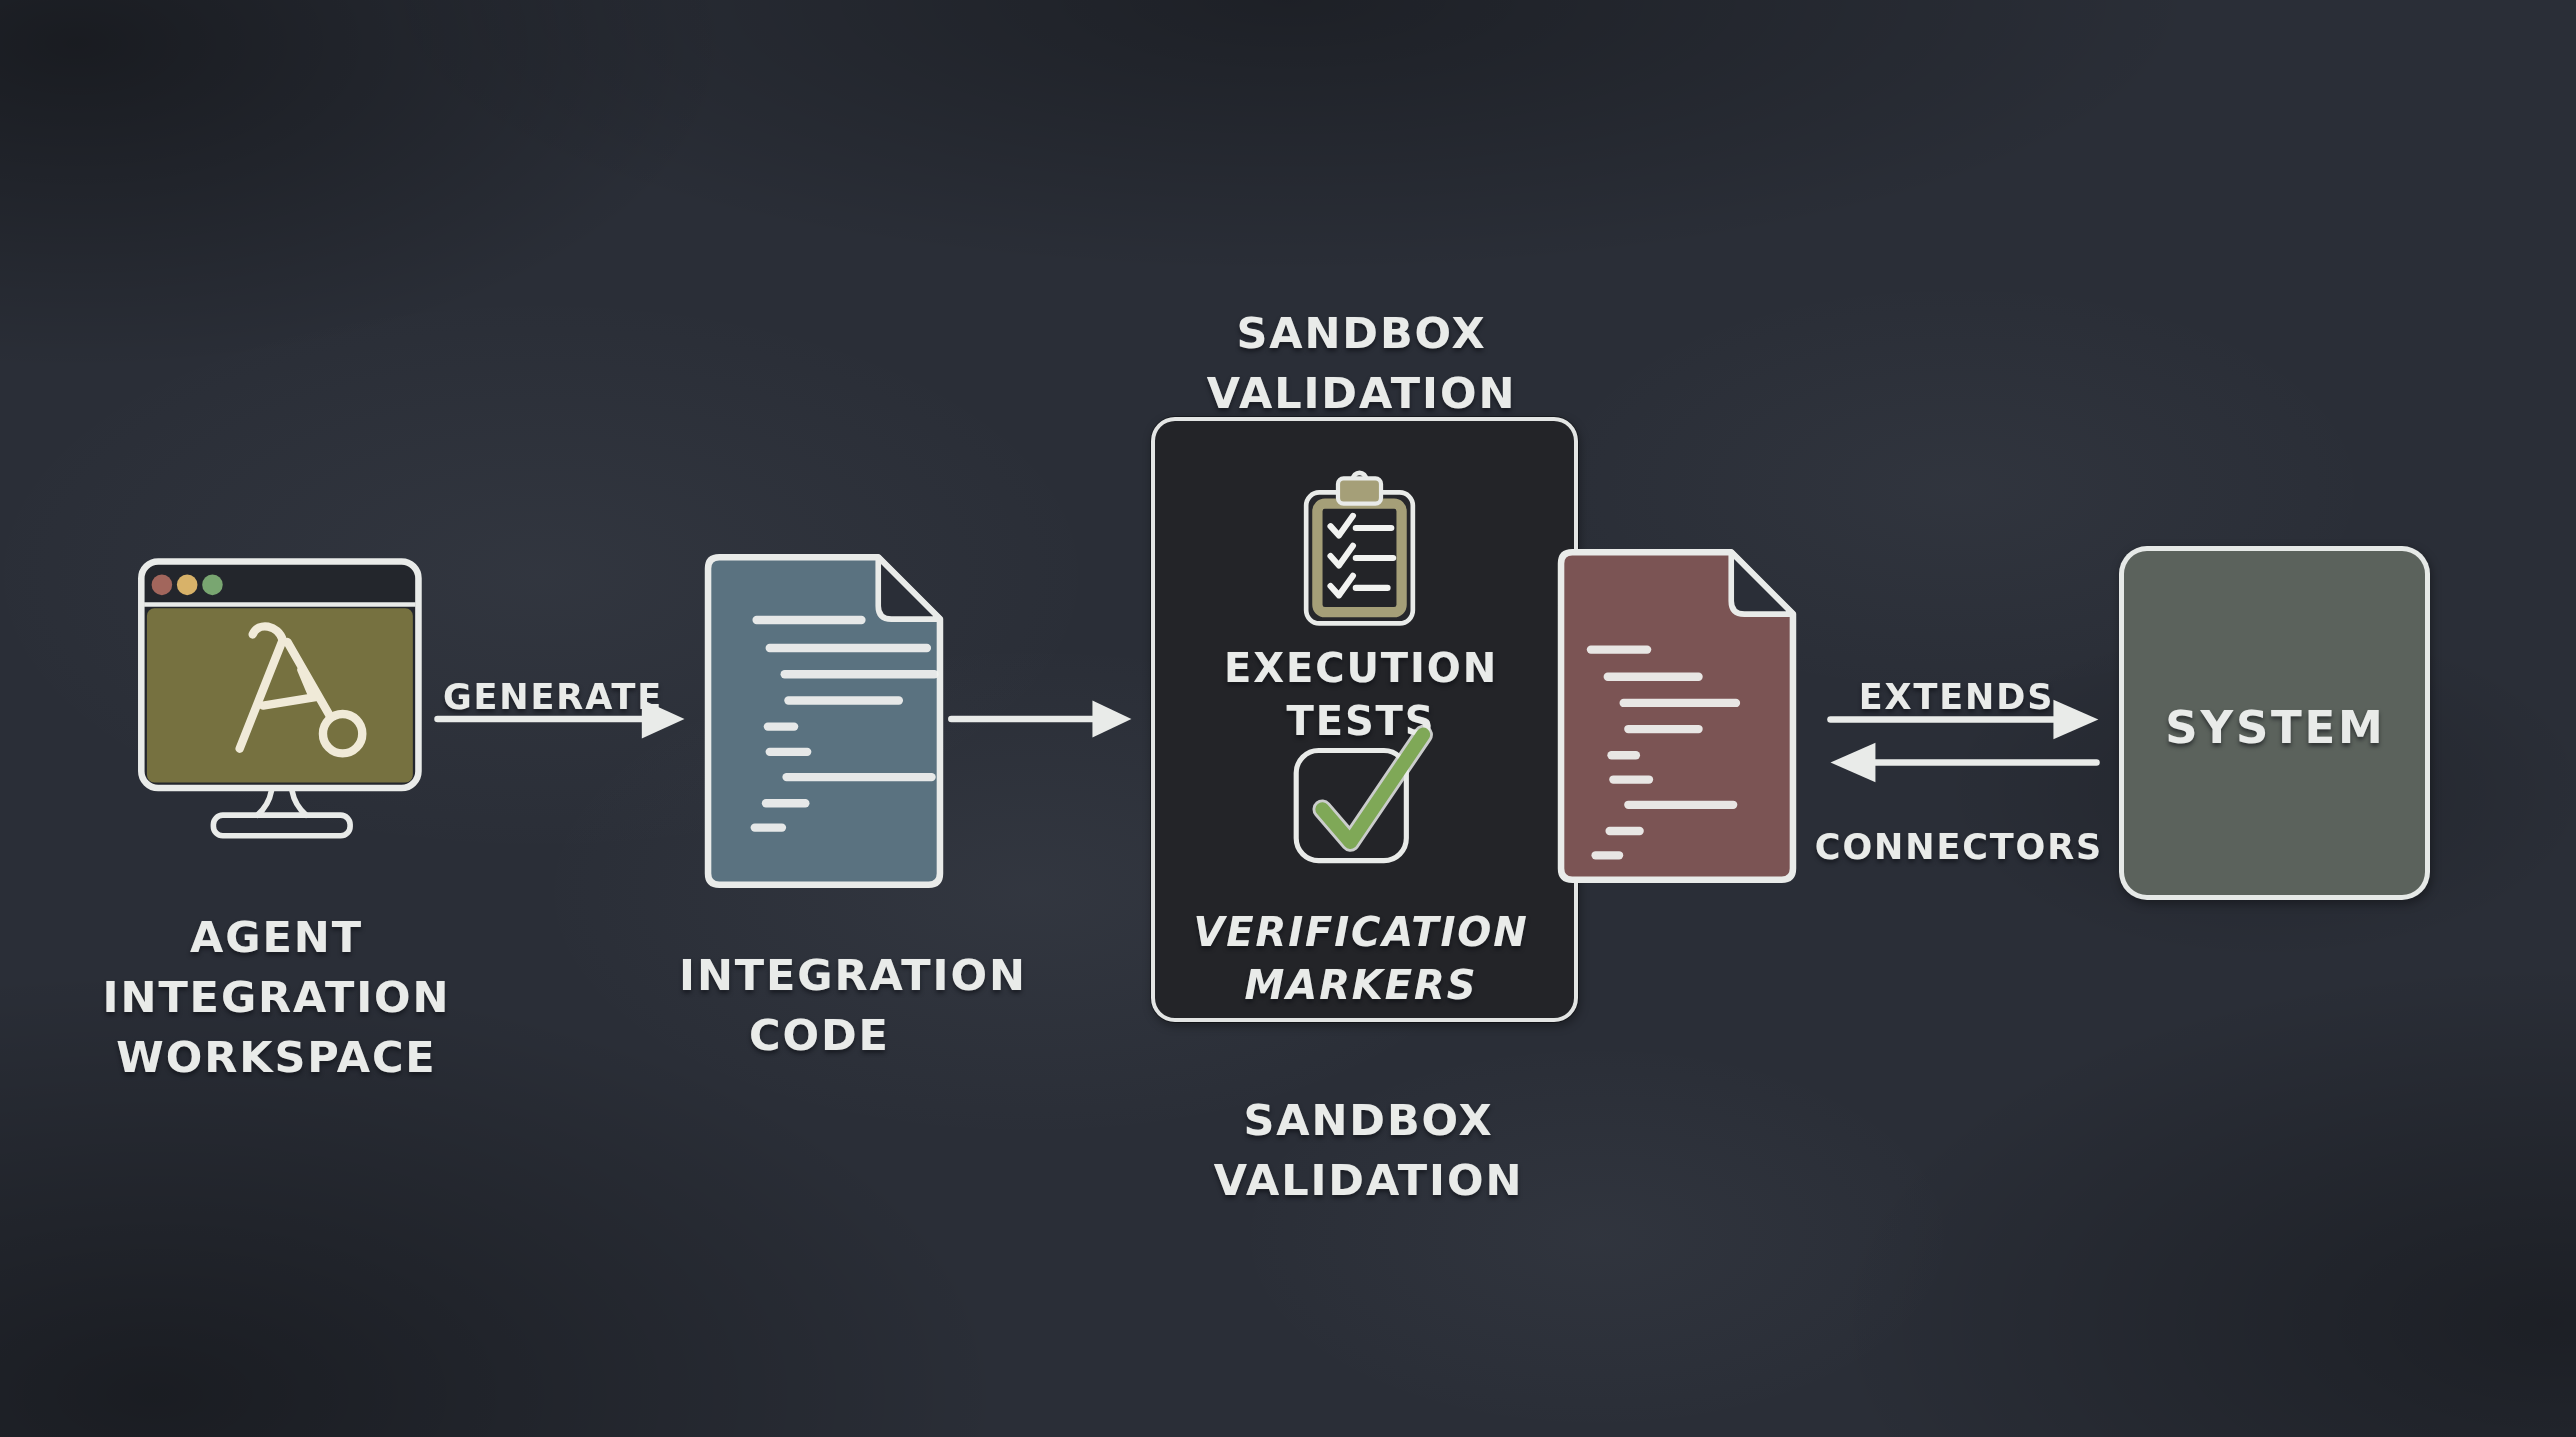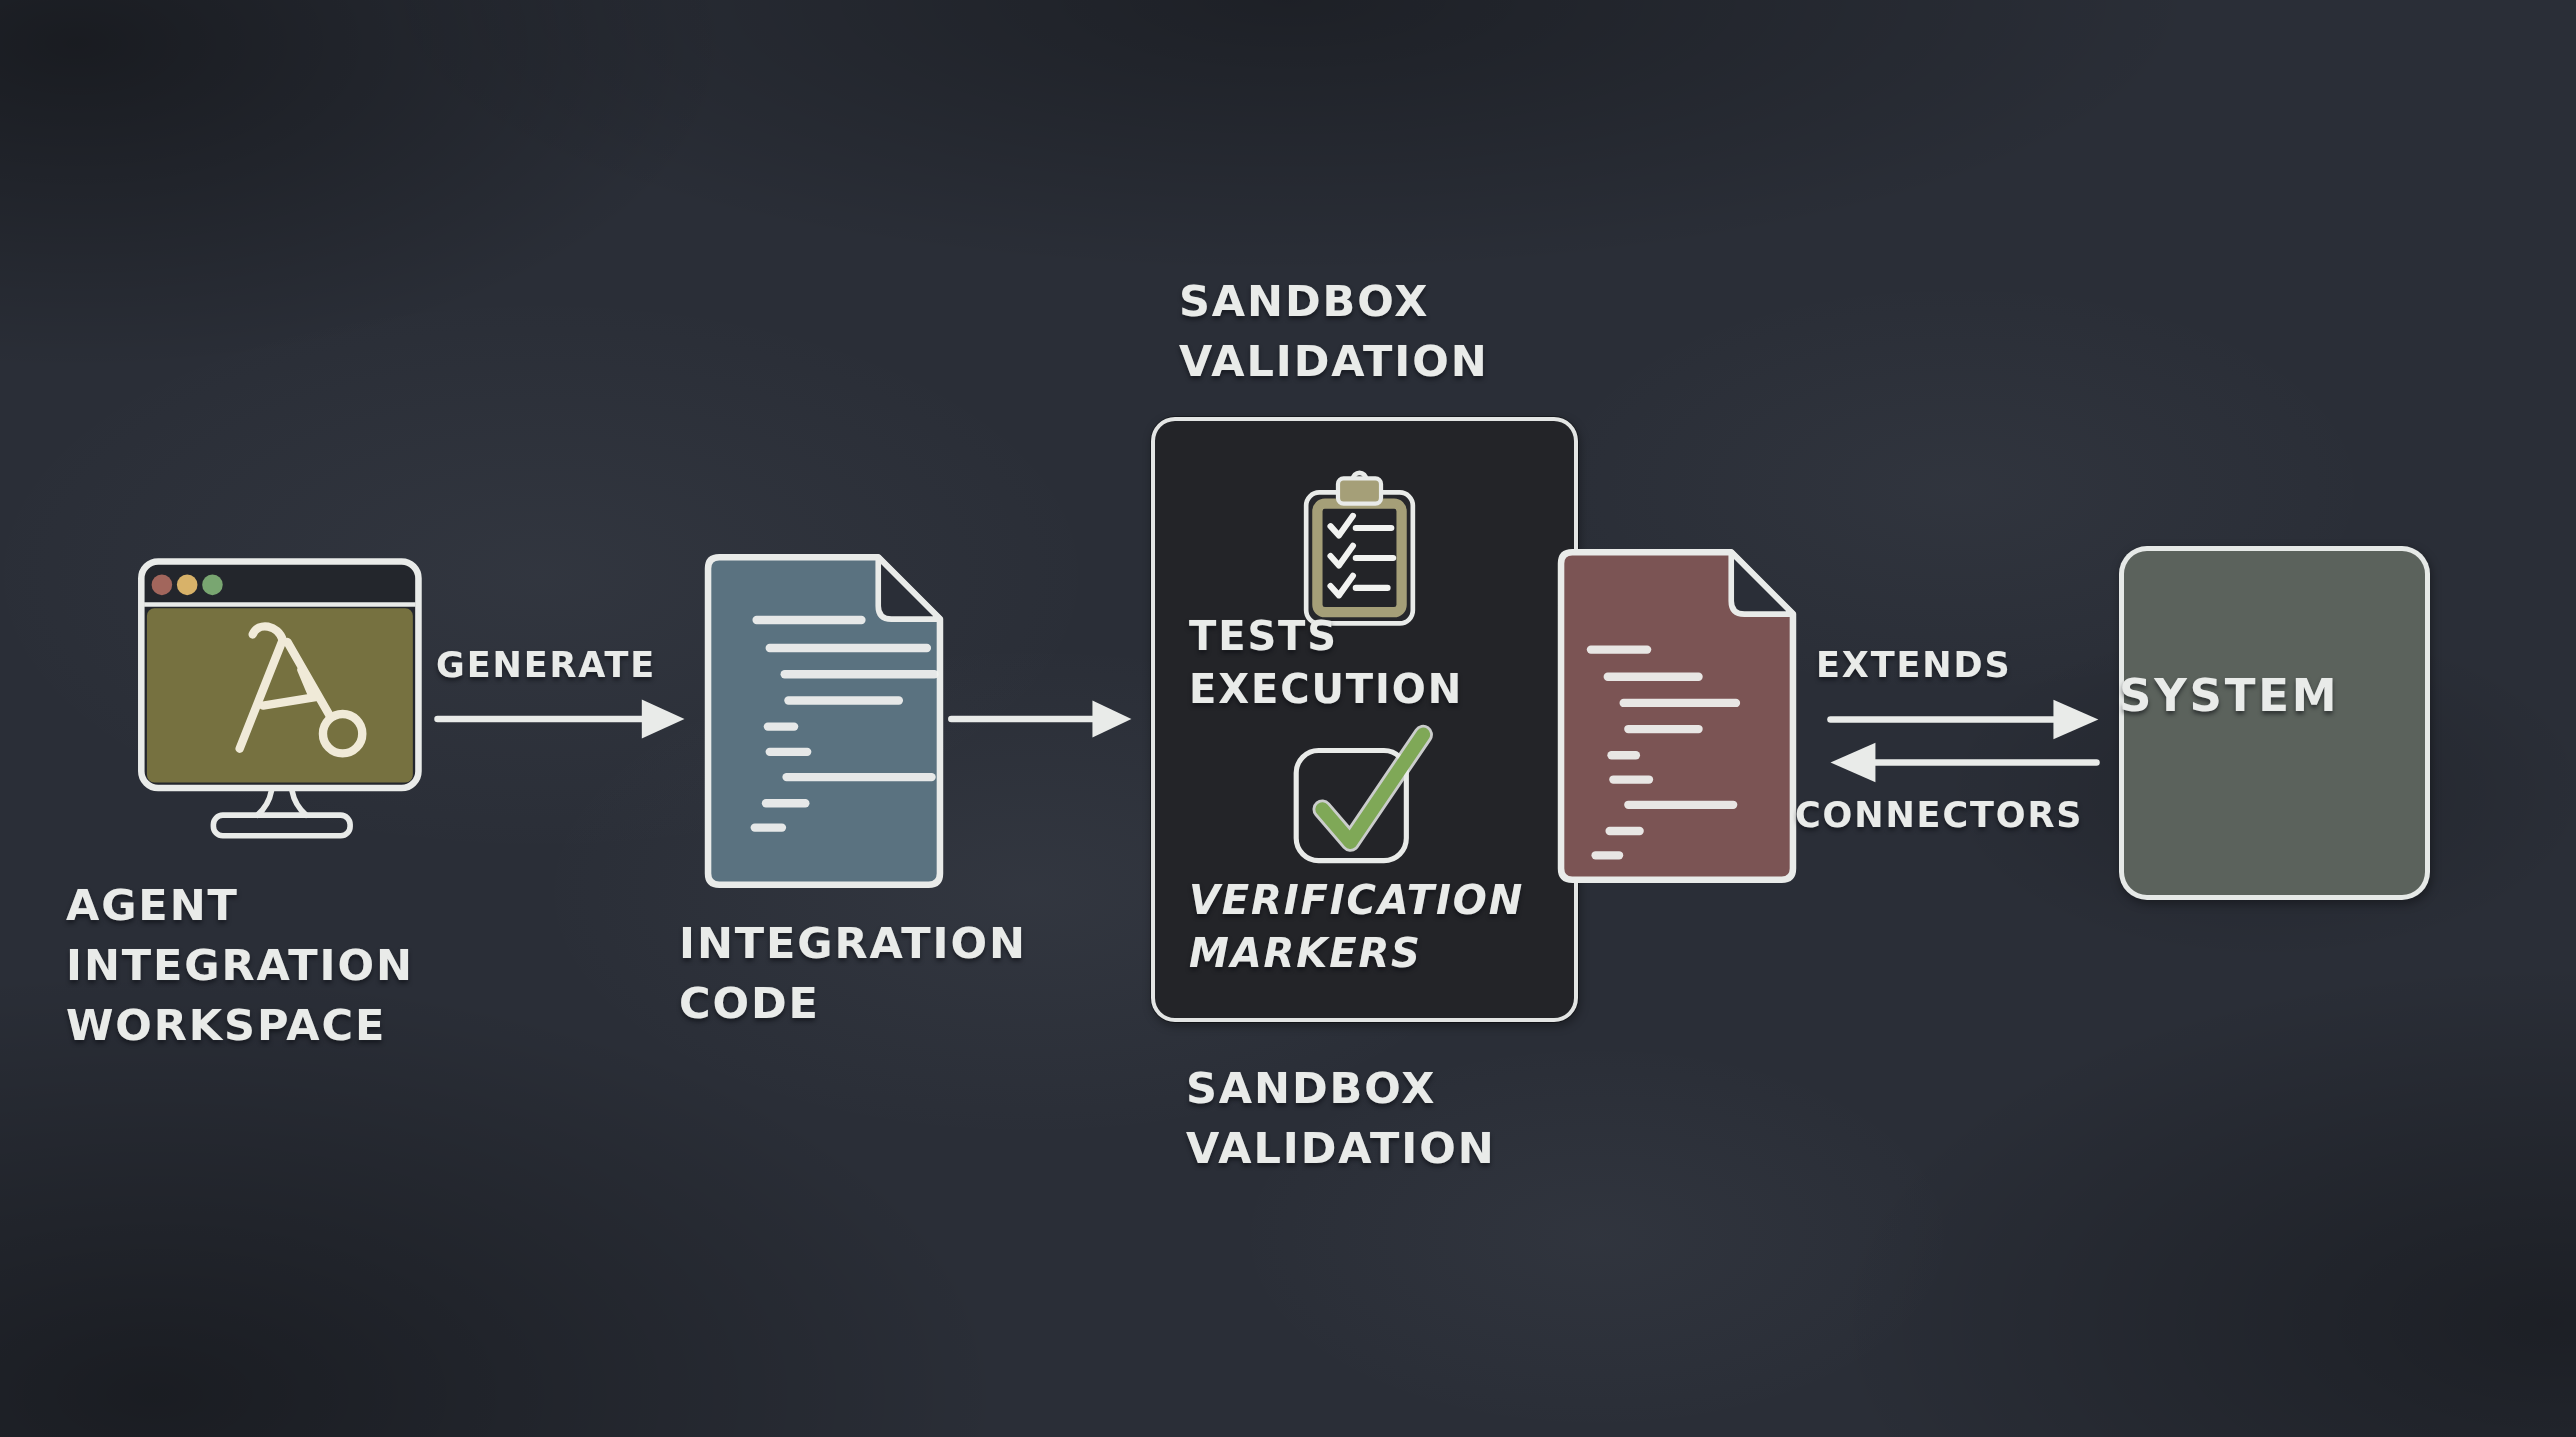--- a/index.html
+++ b/index.html
@@ -16,23 +16,24 @@
       radial-gradient(1310px 393px at 50% 0%, rgba(0,0,0,.30), transparent 70%),
       radial-gradient(711px 356px at 40% 62%, rgba(190,200,215,.055), transparent 70%),
       radial-gradient(599px 300px at 76% 34%, rgba(190,200,215,.045), transparent 70%),
       radial-gradient(805px 403px at 21% 40%, rgba(190,200,215,.05), transparent 70%),
       radial-gradient(524px 281px at 62% 86%, rgba(190,200,215,.045), transparent 70%),
       radial-gradient(468px 243px at 88% 55%, rgba(0,0,0,.18), transparent 70%);
   }
   .chalk-text{
     position:absolute;
     color:var(--chalk,#e9ebe9);
-    text-align:left;
+    text-align:center;
     text-shadow:0 2.8px 4.7px rgba(8,10,14,.55), 0 0 0.9px rgba(255,255,255,.35);
     white-space:nowrap;
+    margin-top:32px;
   }
   .node-label{font-size:43px;line-height:60px;letter-spacing:1.9px;font-weight:600;}
   .edge-label{font-size:35px;line-height:43px;letter-spacing:1.9px;font-weight:600;}
   .inbox-label{font-size:40px;line-height:53px;letter-spacing:1.9px;font-weight:600;}
   .big-label{font-size:45px;line-height:62px;letter-spacing:2.8px;font-weight:600;}
   .syn-label{font-size:41px;line-height:58px;letter-spacing:1.9px;font-weight:600;}
   .abs{position:absolute;}
   .sandbox-box{
     position:absolute;left:1151px;top:417px;width:419px;height:597px;
     background:#232428;
@@ -135,22 +136,22 @@
       <path d="M39 62 l9 10 l15 -21"></path>  
         <line x1="66" y1="64" x2="104" y2="64"></line>
       <path d="M39 94 l9 10 l15 -21"></path>  
         <line x1="66" y1="96" x2="106" y2="96"></line>
       <path d="M39 126 l9 10 l15 -21"></path> 
         <line x1="66" y1="128" x2="100" y2="128"></line>
     </g>
   </svg>
 
   <div class="chalk-text inbox-label" style="left:1189px;top:610px;width:344px;">
+    <div>EXECUTION</div>
     <div>TESTS</div>
-    <div>EXECUTION</div>
   </div>
 
   <svg class="abs" style="left:1285px;top:713px;" width="154" height="159" viewBox="0 0 165 170">
     <rect x="12" y="40" width="118" height="118" rx="24" style="fill:none;stroke:var(--chalk);stroke-width:5.5;"></rect>
     <path d="M40 103 L70 138 L148 23" style="fill:none;stroke:#e9ebe9;stroke-width:21;stroke-linecap:round;stroke-linejoin:round;opacity:.85;"></path>
     <path d="M40 103 L70 138 L148 23" style="fill:none;stroke:var(--check_green);stroke-width:15;stroke-linecap:round;stroke-linejoin:round;"></path>
   </svg>
 
   <div class="chalk-text inbox-label" style="left:1189px;top:874px;width:344px;font-style:italic;">
     <div>VERIFICATION</div>

